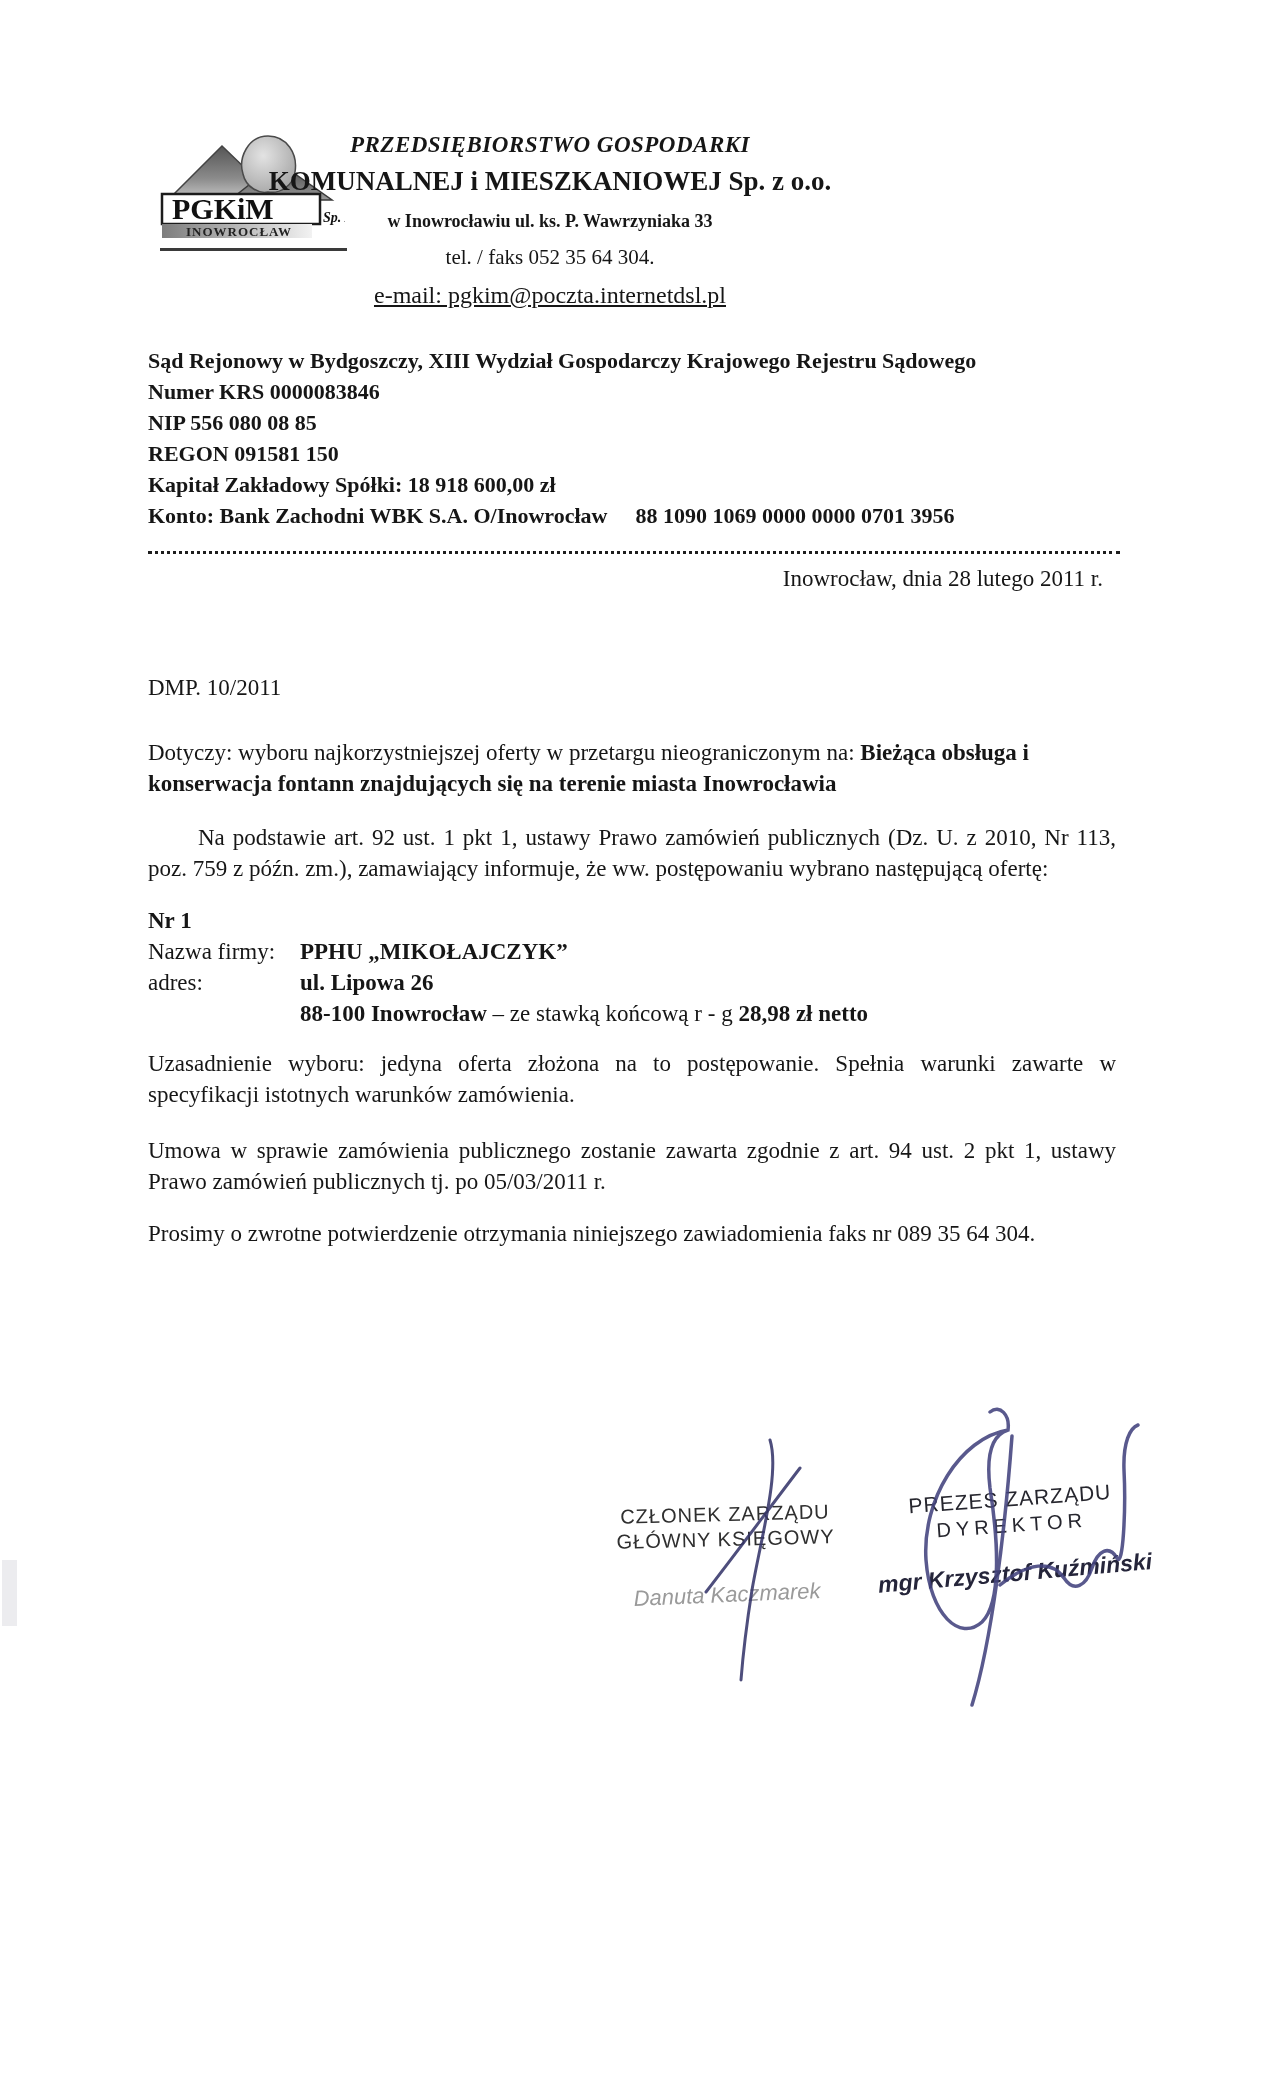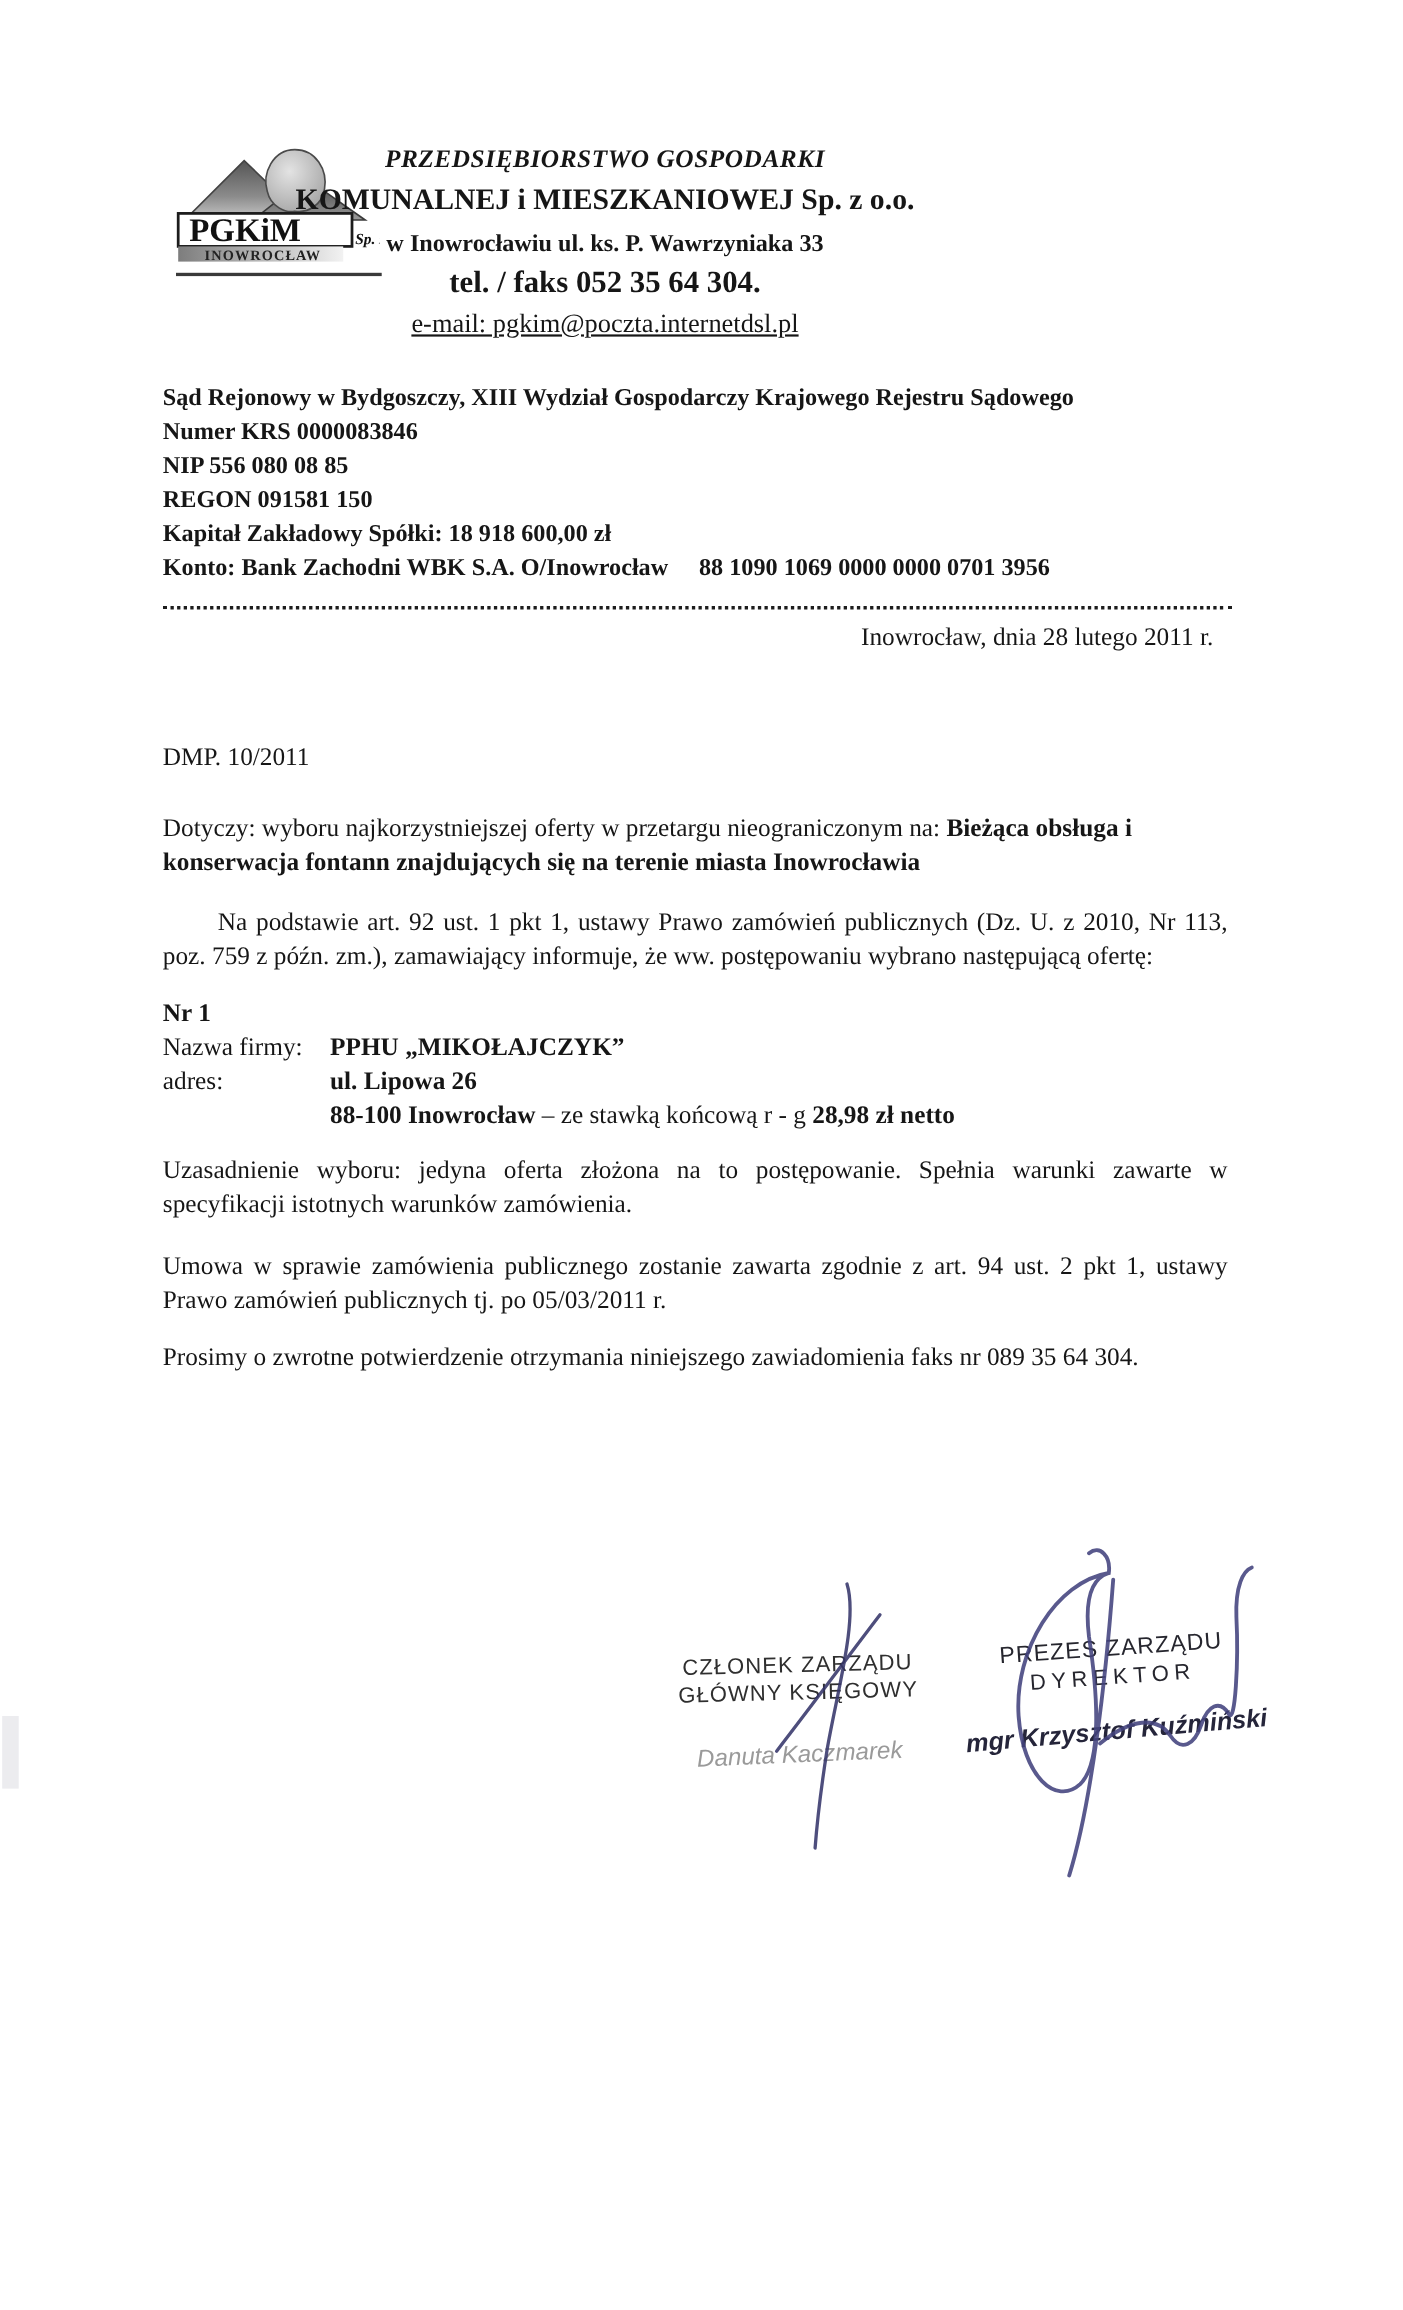--- a/index.html
+++ b/index.html
@@ -12,22 +12,22 @@
 
   
   .logo{position:absolute;left:160px;top:128px;width:185px;height:110px;}
   .logo svg{position:absolute;left:0;top:0;}
   .logo-rule{position:absolute;left:160px;top:248px;width:187px;height:3px;background:#3a3a3a;}
 
   
   .head{position:absolute;left:255px;top:130px;width:590px;text-align:center;}
   .head .l1{font-size:23px;font-weight:bold;letter-spacing:.5px;line-height:30px;font-style:italic;}
   .head .l2{font-size:27px;font-weight:bold;margin-top:6px;line-height:30px;}
-  .head .l3{font-size:22px;font-weight:bold;margin-top:10px;line-height:30px;}
-  .head .tel{font-size:28px;font-weight:bold;margin-top:7px;line-height:28px;}
+  .head .l3{font-size:18px;font-weight:bold;margin-top:10px;line-height:30px;}
+  .head .tel{font-size:21px;font-weight:normal;margin-top:7px;line-height:28px;}
   .head .mail{font-size:24px;margin-top:10px;line-height:28px;text-decoration:underline;}
 
   
   .registry{position:absolute;left:148px;top:345px;width:990px;font-weight:bold;font-size:22px;}
   .registry .line{line-height:31px;white-space:nowrap;}
   .registry .acct .num{margin-left:28px;text-align:center;}
 
   
   .dotted{position:absolute;left:148px;top:537px;width:972px;height:14px;border-bottom:3px dotted #1d1d1d;}
   .dateline{position:absolute;left:148px;top:566px;width:955px;text-align:right;font-size:23px;}

